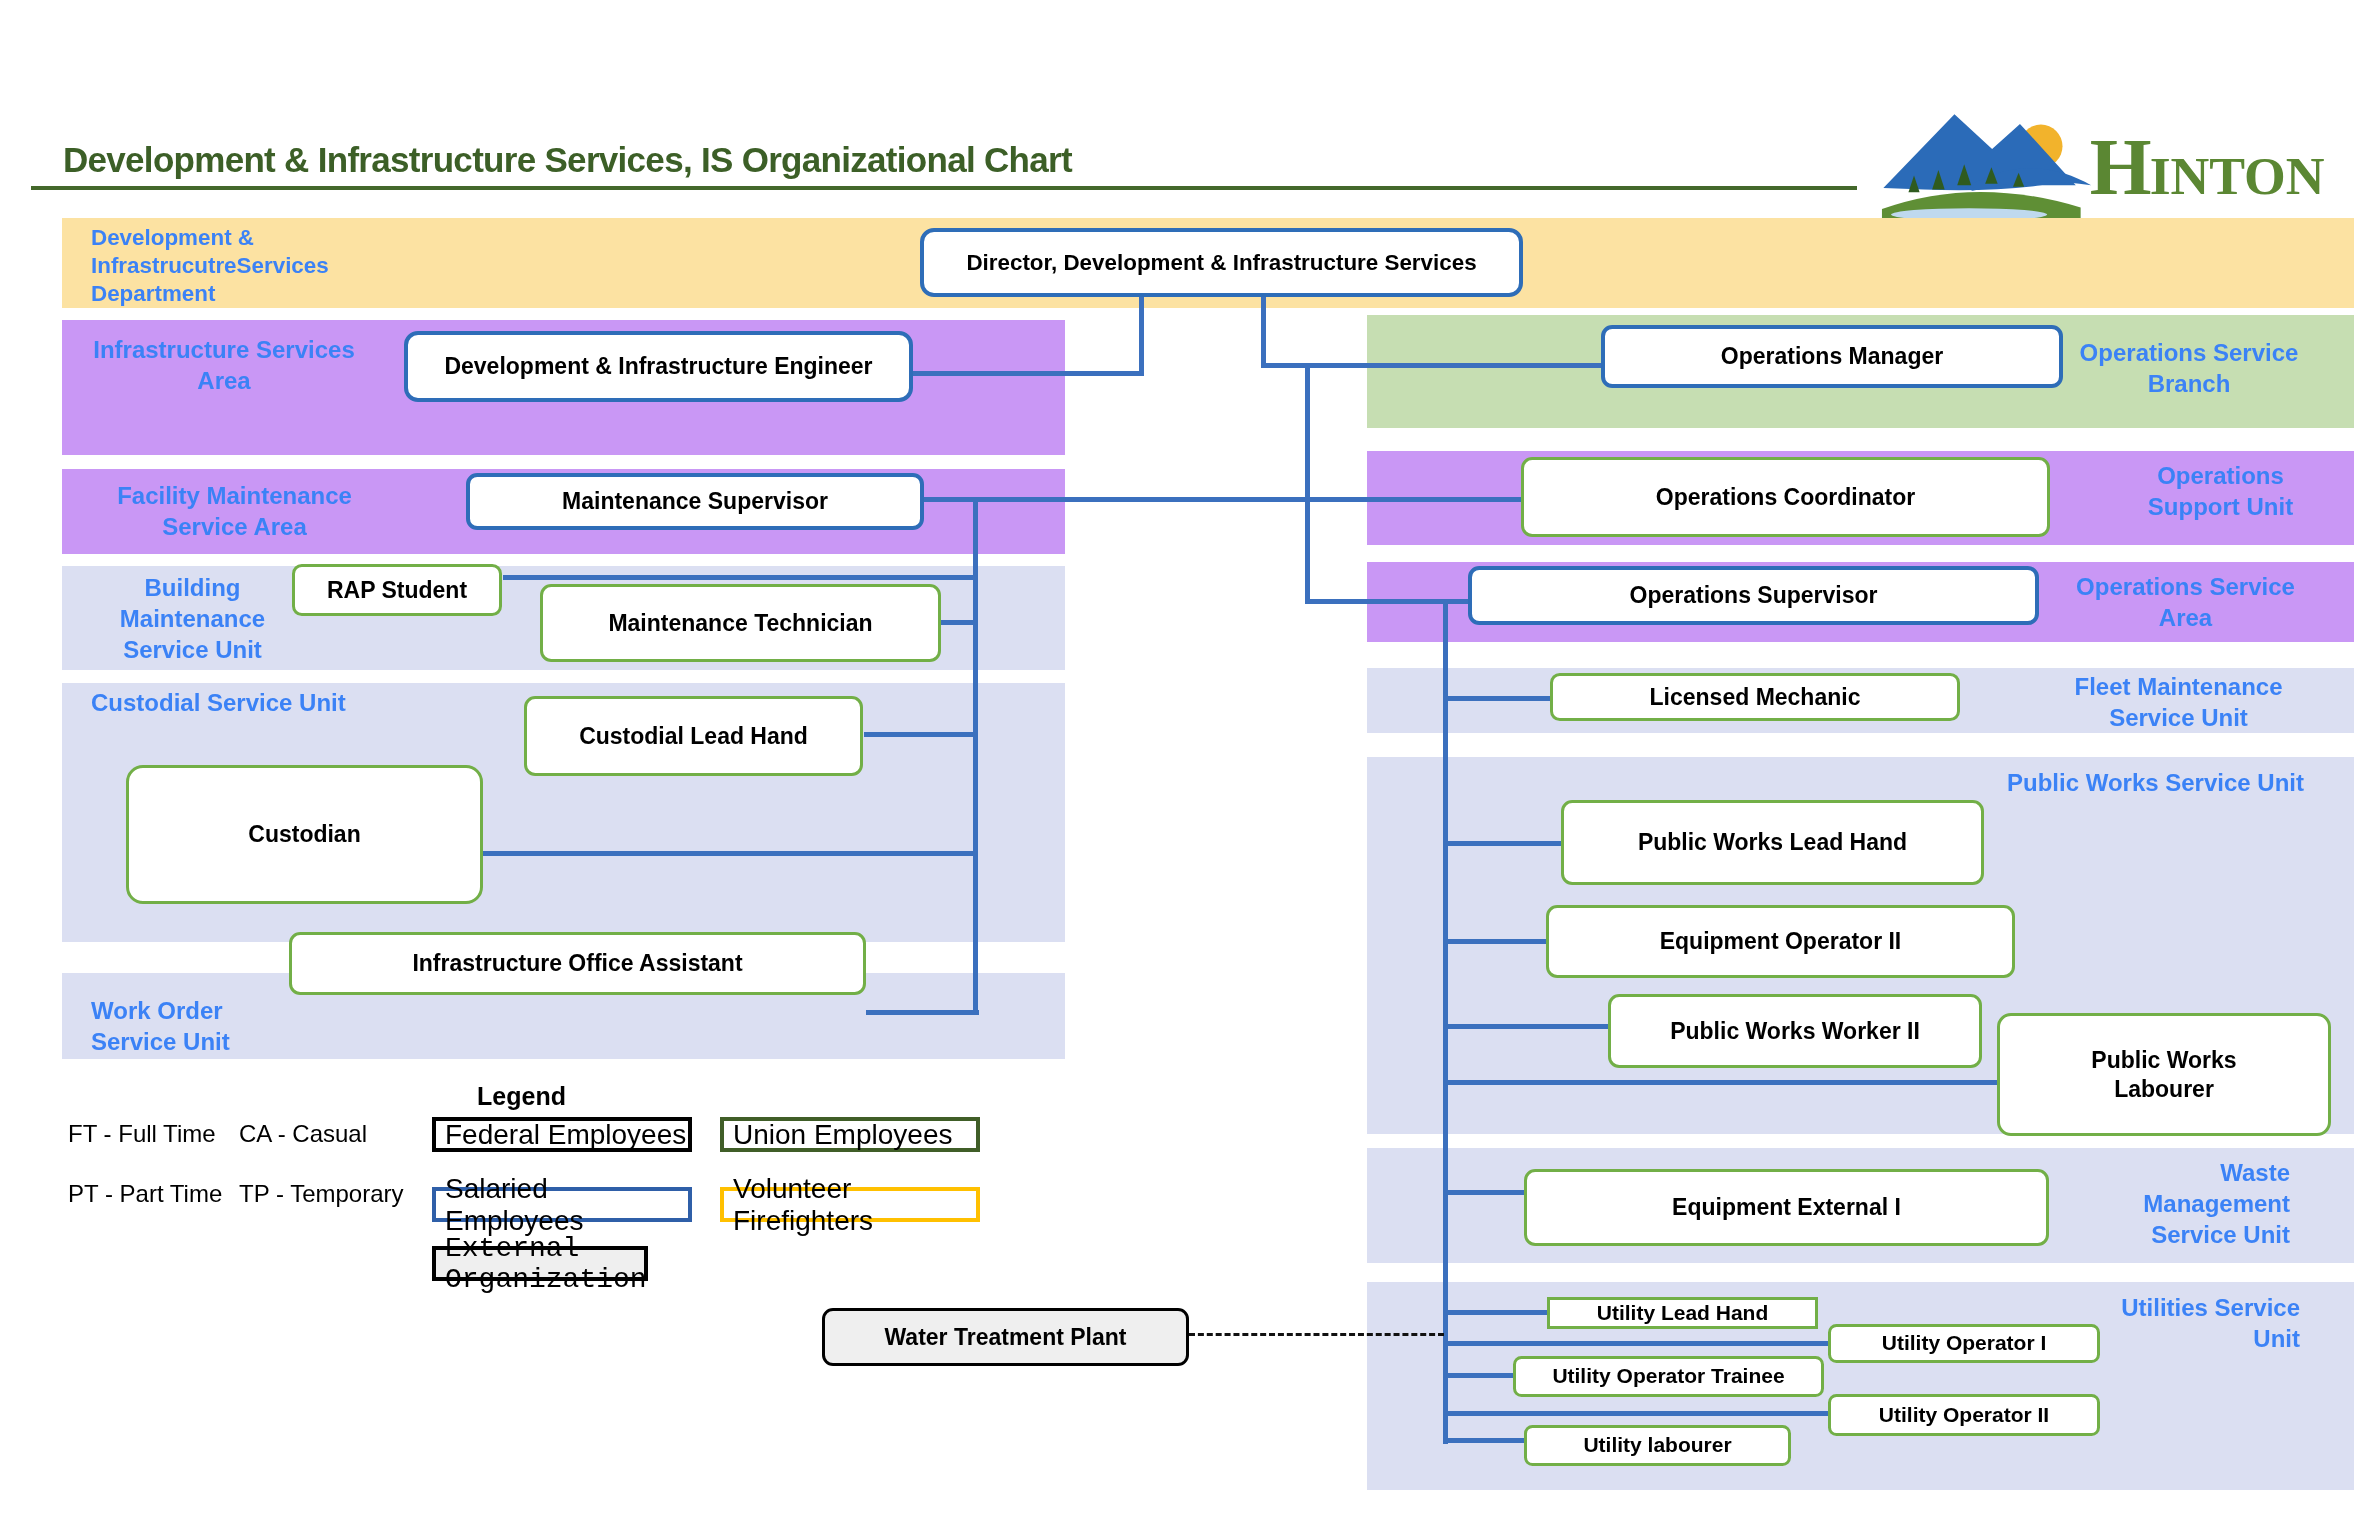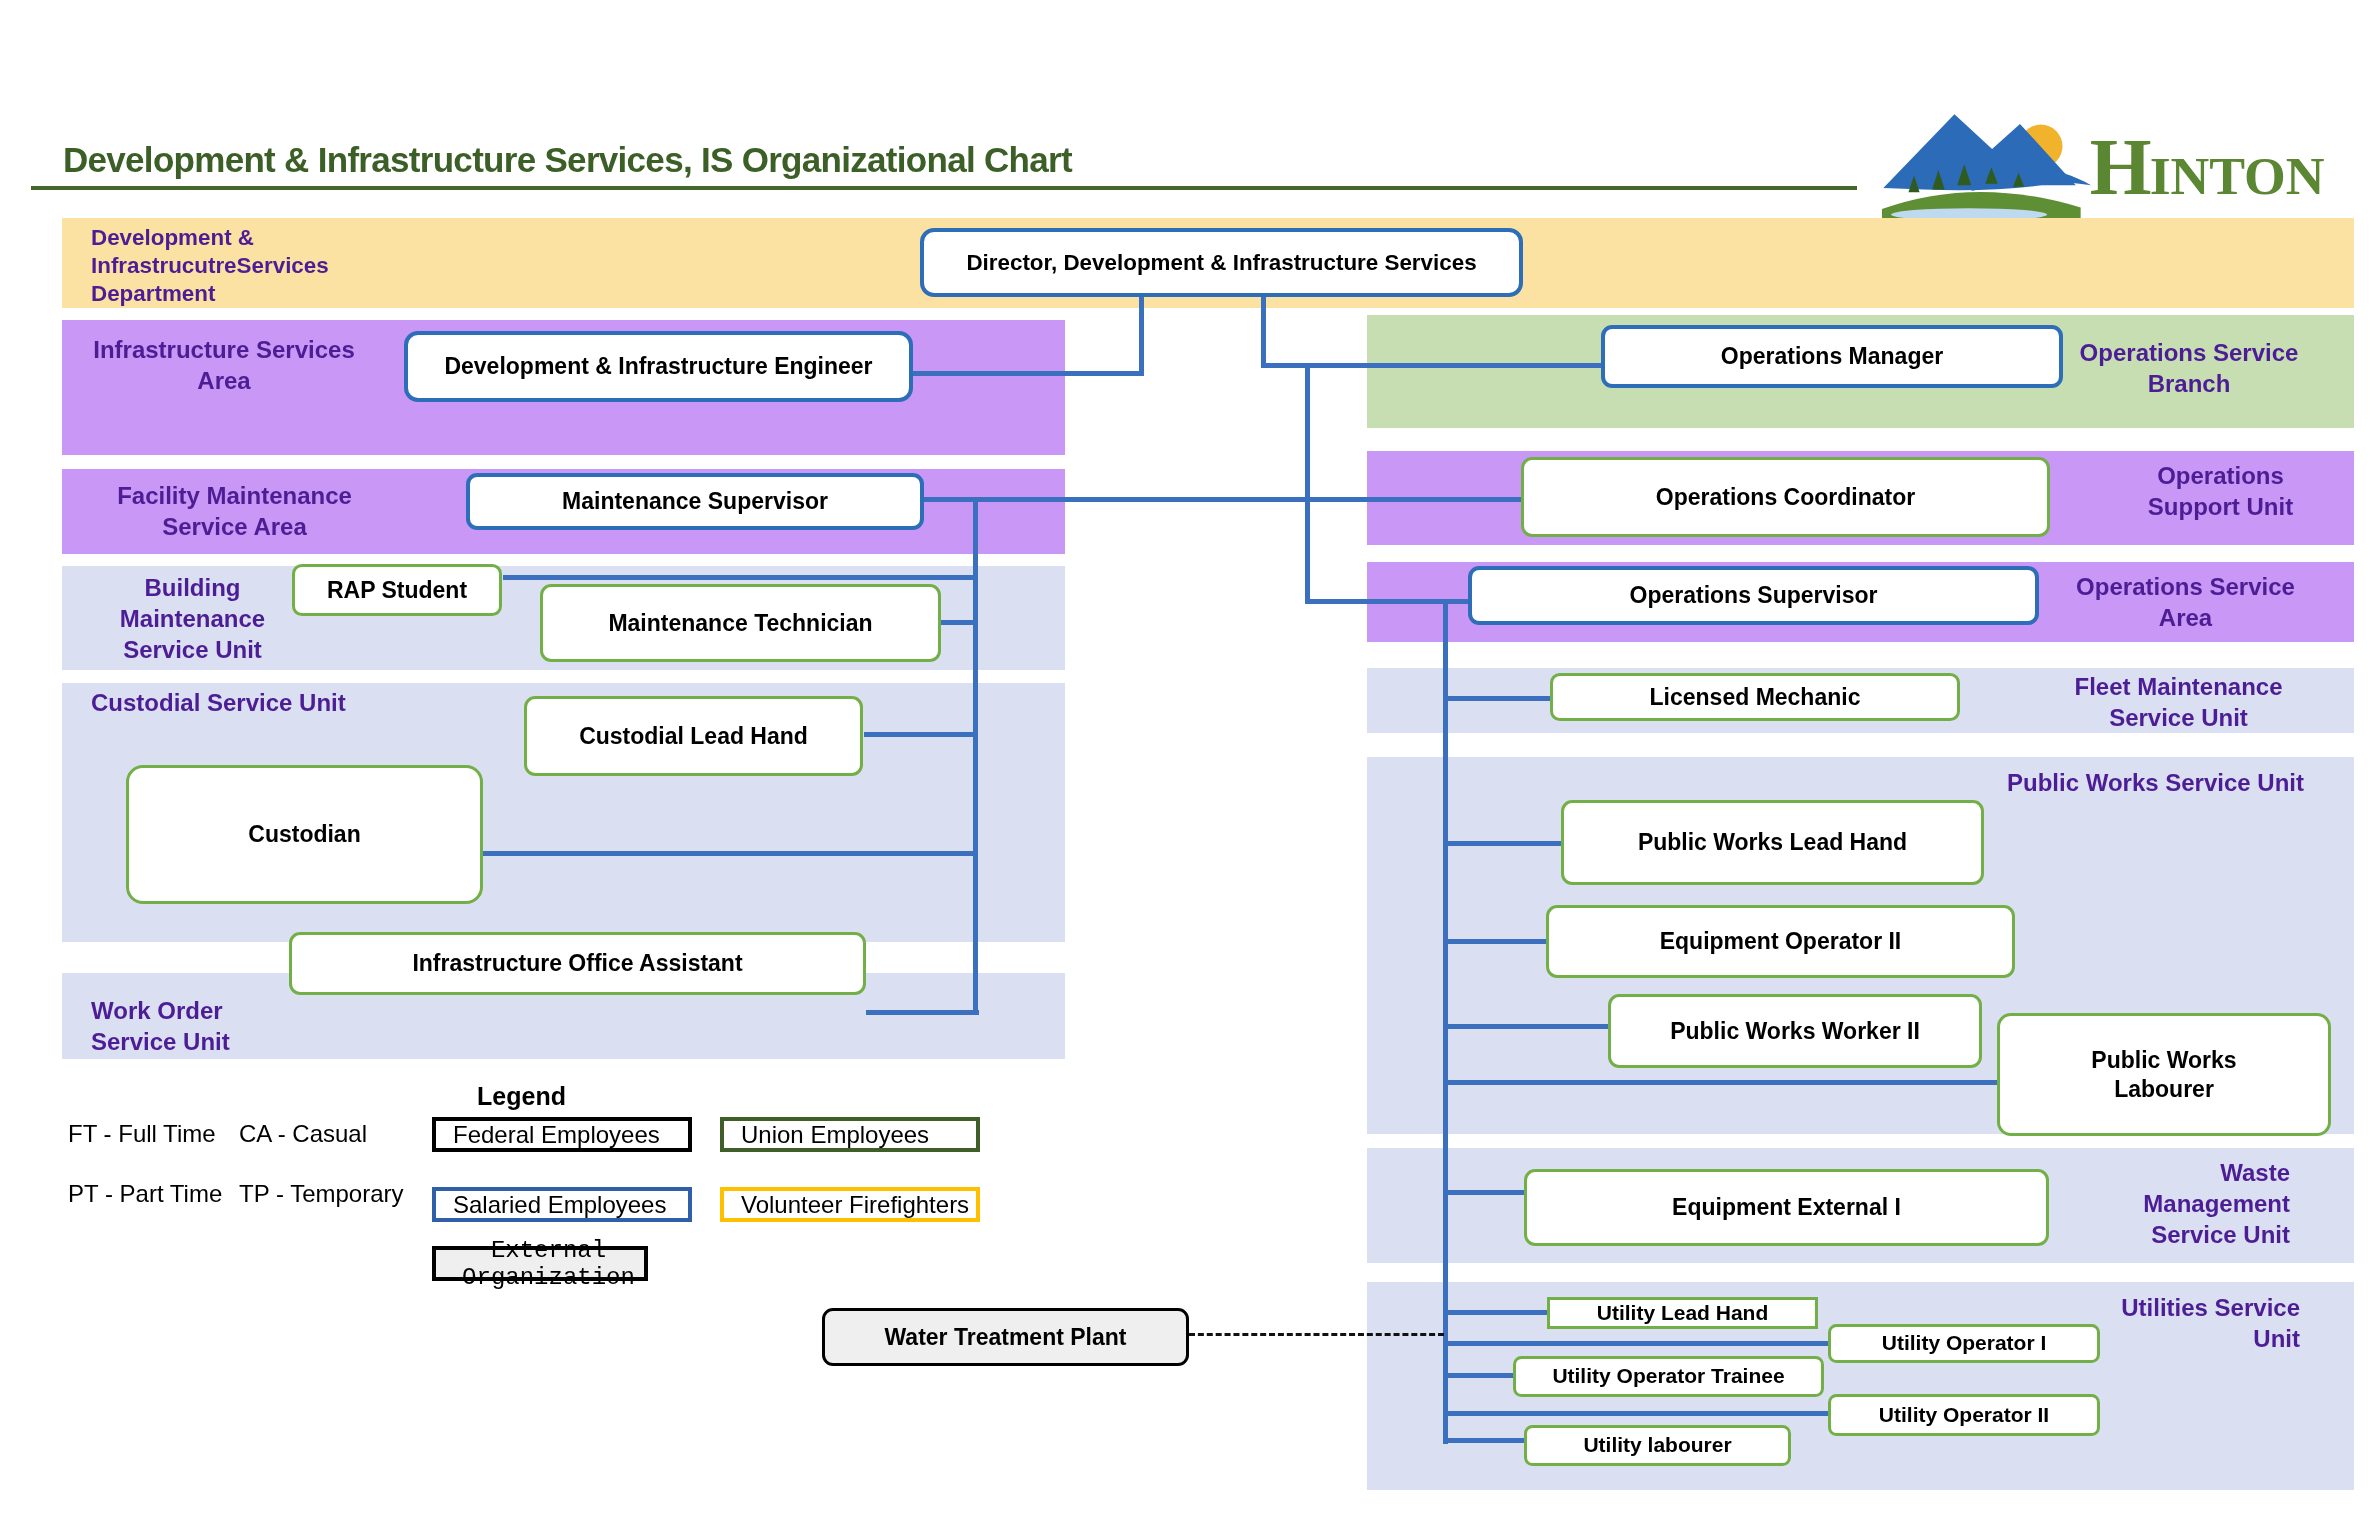--- a/index.html
+++ b/index.html
@@ -1,41 +1,41 @@
 <!DOCTYPE html>
 <html style="--title-green: #3C5F27; --underline-green: #44682B; --band-yellow: #FCE2A2; --band-purple: #C997F5; --band-green: #C6DEB2; --band-lavender: #DBDFF2; --line-blue: #3B70BE; --salaried-border: #2E6DB8; --union-border: #72AF47; --external-fill: #EFEFEF; --logo-blue: #2B6BB8; --logo-green: #5F8F35; --logo-text-green: #5B8733; --logo-sun: #F2B32C; --logo-water: #BFD9EE; --logo-tree: #2F5B1F;font-size:11.2px"><head>
 <meta charset="utf-8">
 <style>
   html,body{margin:0;padding:0;background:#ffffff;}
   #canvas{position:relative;width:2377px;height:1539px;background:#fff;overflow:hidden;
           font-family:"Liberation Sans",sans-serif;color:#000;}
   .abs{position:absolute;}
   .band{position:absolute;z-index:1;}
   .band-label{position:absolute;z-index:2;font-weight:bold;font-size:24px;line-height:1.3;
-              white-space:pre-line;color:#4c1d95;}
+              white-space:pre-line;color:#3b82f6;}
   .center{text-align:center;}
   .right{text-align:right;}
   .left{text-align:left;}
   .line{position:absolute;z-index:3;background:var(--line-blue);}
   .dash{position:absolute;z-index:3;border-top:3.5px dashed #111;background:none;}
   .obox{position:absolute;z-index:4;background:#fff;display:flex;align-items:center;
         justify-content:center;text-align:center;font-weight:bold;font-size:23px;
         line-height:1.25;white-space:pre-line;box-sizing:border-box;}
   .b-blue{border:4.2px solid var(--salaried-border);}
   .b-green{border:3.5px solid var(--union-border);}
   .b-black{border:3.5px solid #000;background:var(--external-fill);}
   .f30{font-size:21px;}
   .f32{font-size:22.4px;}
   .title{position:absolute;font-weight:bold;font-size:35px;color:var(--title-green);
          letter-spacing:-0.7px;}
   .underline{position:absolute;height:4.2px;background:var(--underline-green);}
   .lg-abbr{position:absolute;font-size:24px;}
   .lg-title{position:absolute;font-weight:bold;font-size:25px;text-align:center;}
   .lg-box{position:absolute;box-sizing:border-box;border:4.2px solid #000;background:#fff;
-          display:flex;align-items:center;padding-left:17px;font-size:24px;text-align:center;}
+          display:flex;align-items:center;padding-left:9px;font-size:28px;}
   .lg-ext{background:var(--external-fill);}
 </style>
 </head>
 <body>
 
 <div id="canvas">
 
   <div class="title" style="left:63px;top:140px;width:1818px;">Development &amp; Infrastructure Services, IS Organizational Chart</div>
   <div class="underline" style="left:31px;top:186px;width:1826px;"></div>
 

